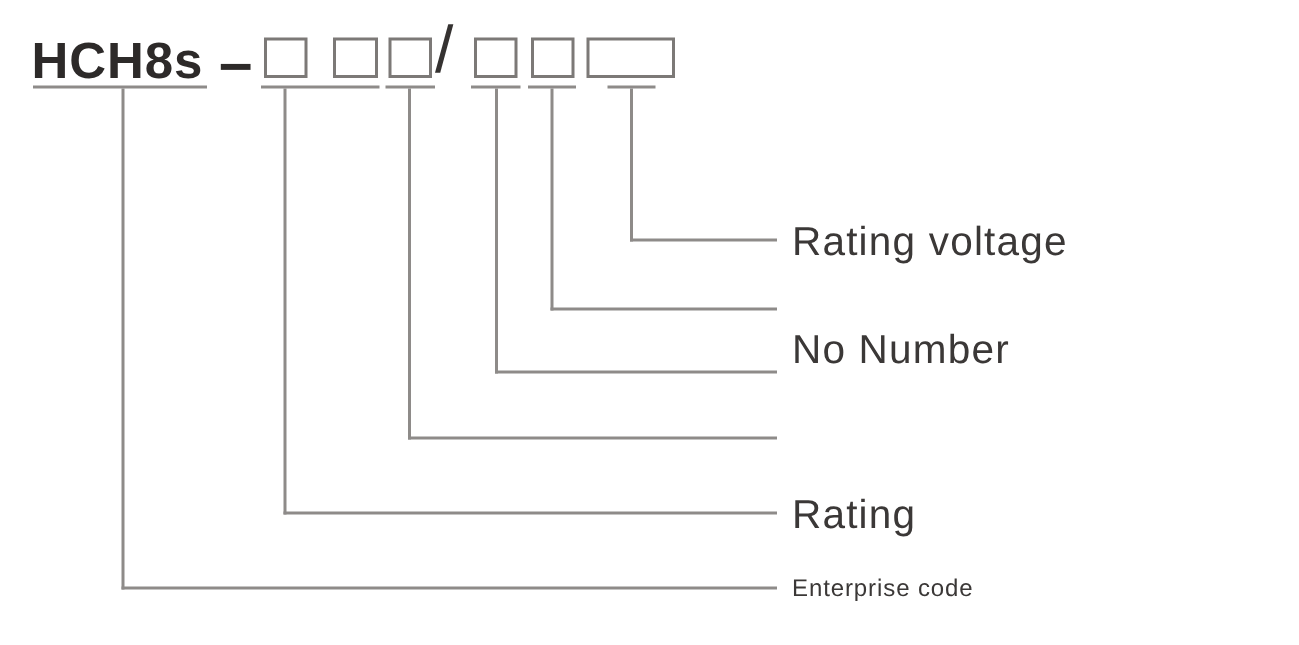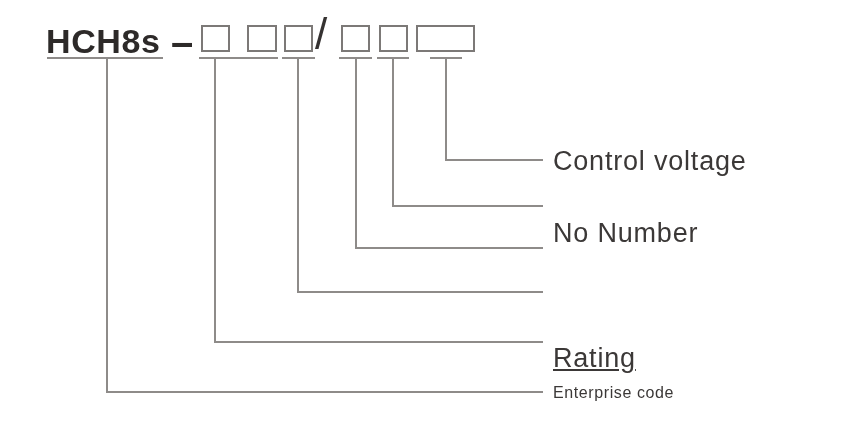--- a/index.html
+++ b/index.html
@@ -8,21 +8,21 @@
     background: #ffffff;
   }
   #canvas {
     position: relative;
     width: 866px;
     height: 430px;
     background: #ffffff;
     font-family: "Liberation Sans", sans-serif;
     overflow: hidden;
   }
-  .abs { position: absolute; margin-left: 25px; }
+  .abs { position: absolute; }
 
   
   .title {
     left: 21px;
     top: 24px;
     font-size: 34px;
     line-height: 1;
     font-weight: bold;
     letter-spacing: 0.6px;
     color: #2d2a29;
@@ -124,18 +124,18 @@
 
   <div class="abs v" style="left:272px;top:59px;height:234px;"></div>
   <div class="abs h" style="left:272px;top:291px;width:246px;"></div>
 
   <div class="abs v" style="left:189px;top:59px;height:284px;"></div>
   <div class="abs h" style="left:189px;top:341px;width:329px;"></div>
 
   <div class="abs v" style="left:81px;top:59px;height:334px;"></div>
   <div class="abs h" style="left:81px;top:391px;width:437px;"></div>
 
-  <div class="abs lbl" style="top:146px;">Control voltage</div>
+  <div class="abs lbl" style="top:146px;">Rating voltage</div>
   <div class="abs lbl" style="top:218px;text-align:right;">No Number</div>
-  <div class="abs lbl" style="top:343px;text-decoration:underline;">Rating</div>
+  <div class="abs lbl" style="top:328px;">Rating</div>
   <div class="abs lbl small" style="top:379px;">Enterprise code</div>
 
 </div>
 
 </body></html>

